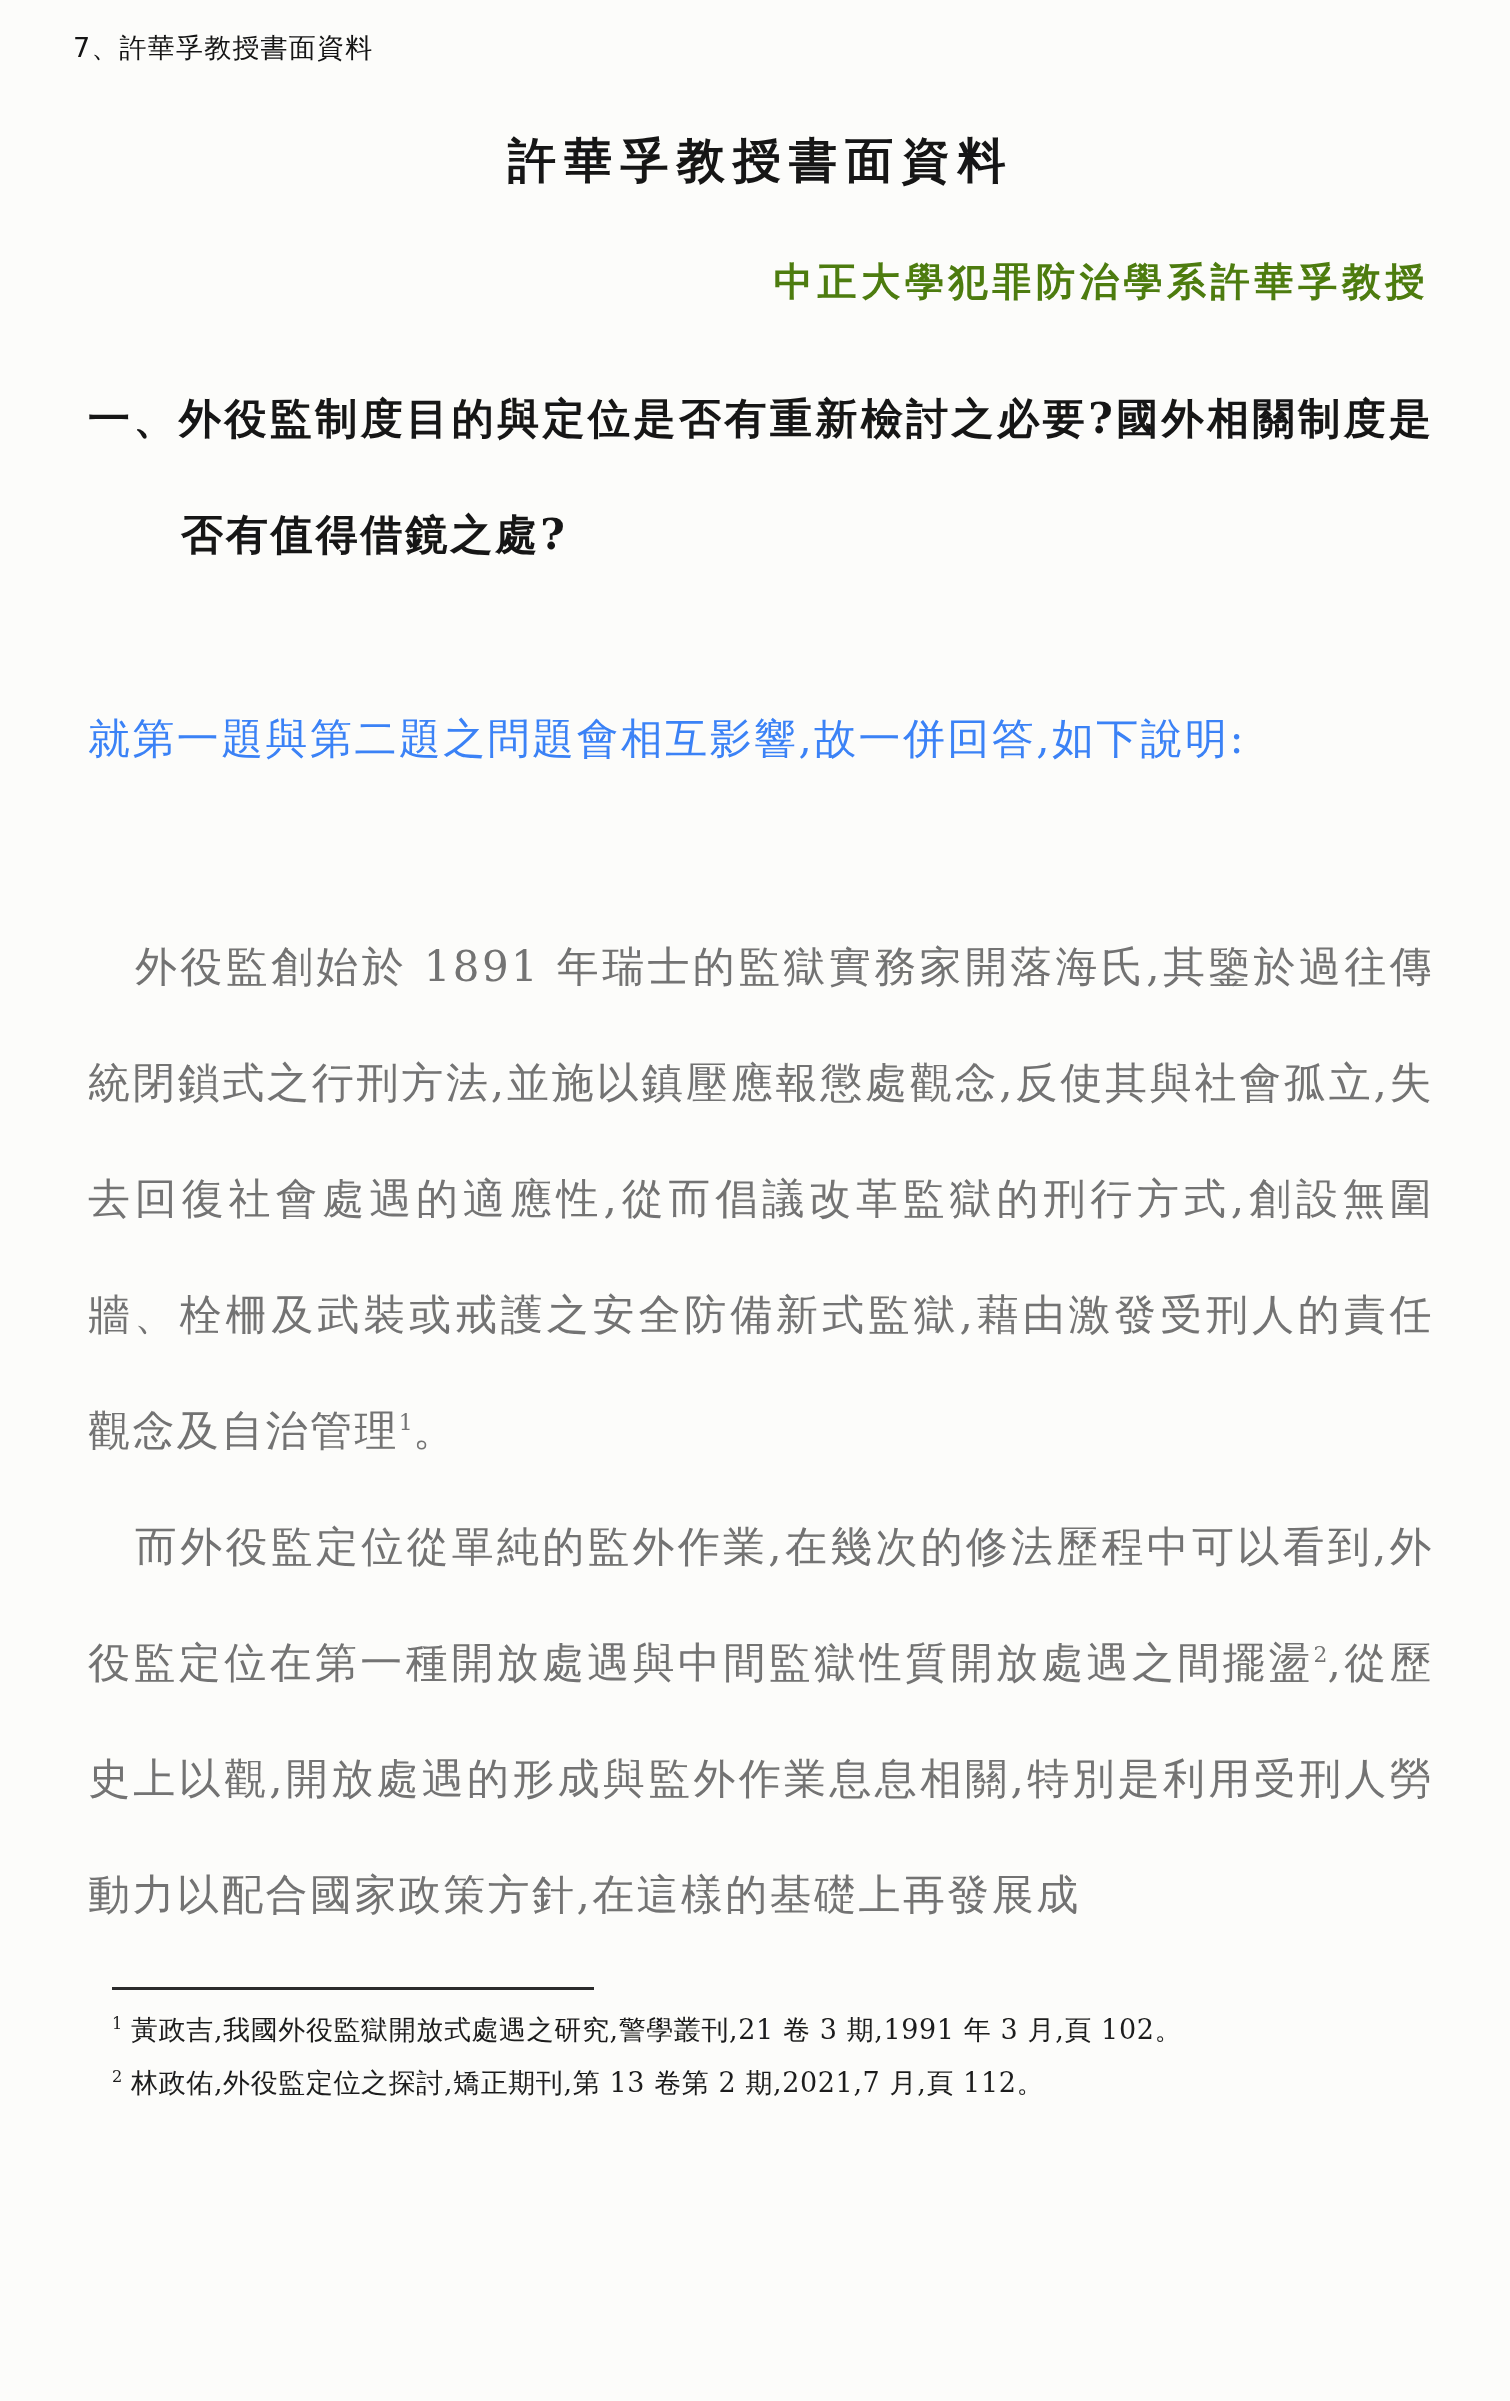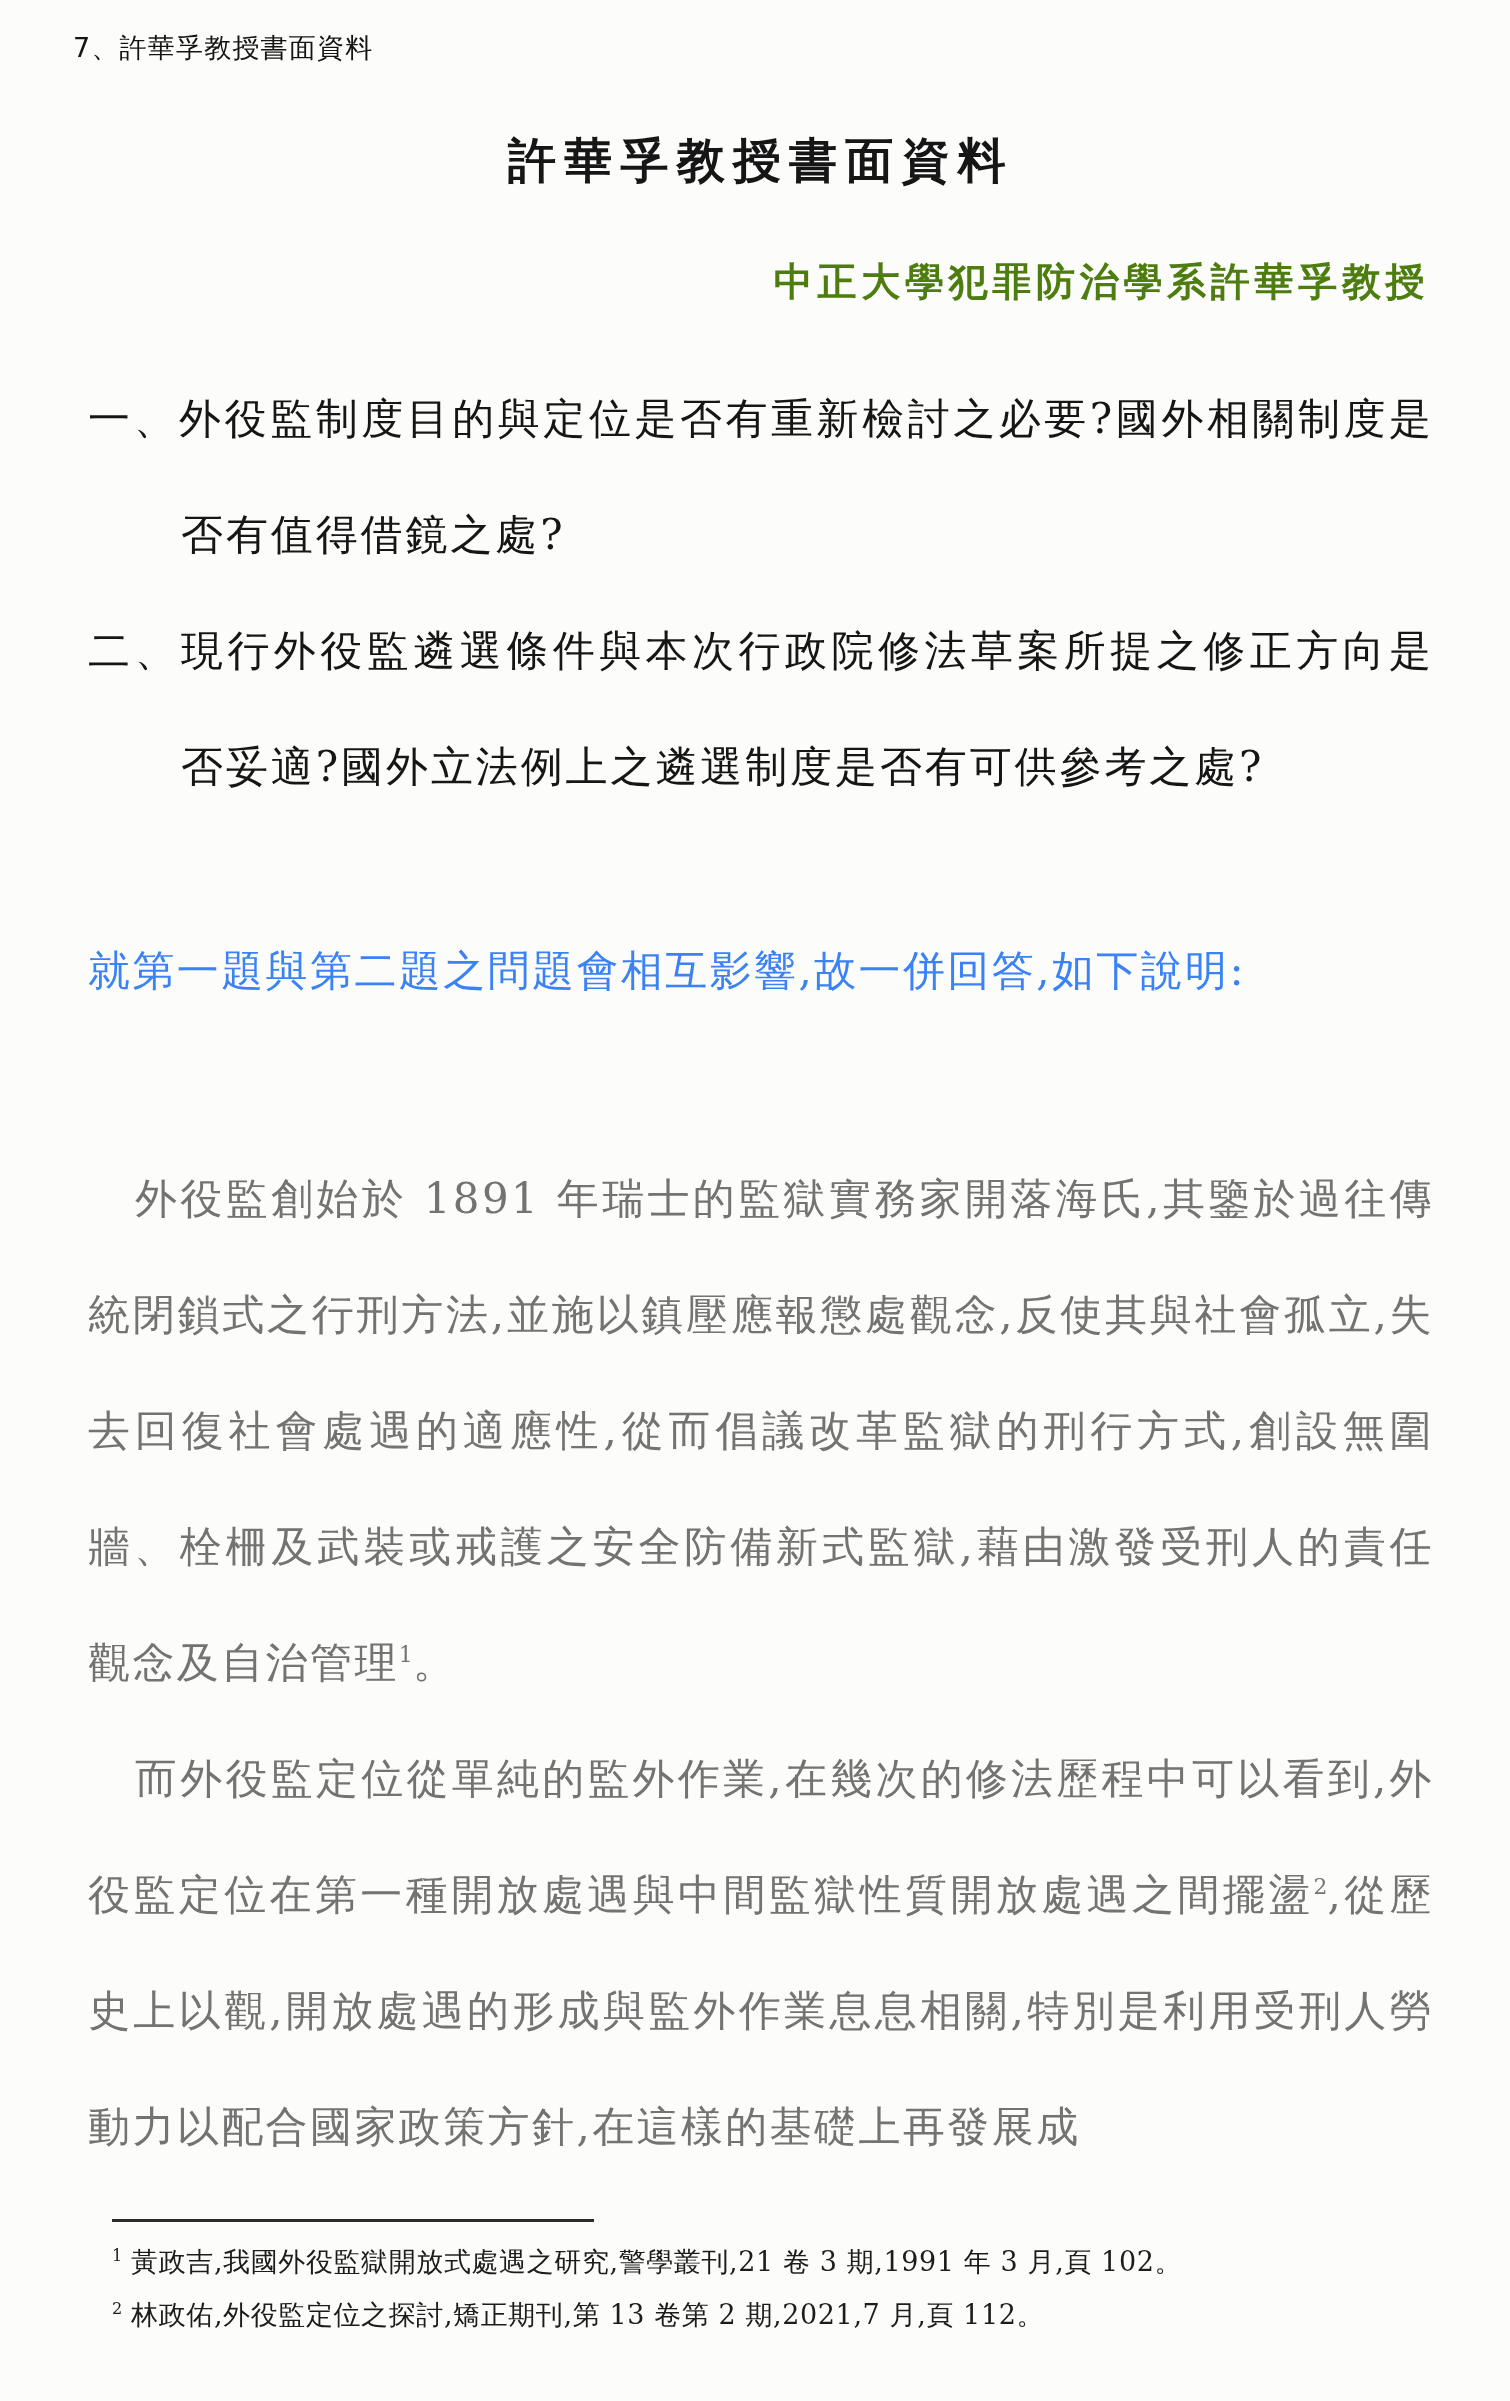--- a/index.html
+++ b/index.html
@@ -45,21 +45,21 @@
       font-weight: bold;
       letter-spacing: 4.7px;
       line-height: 1.2;
       color: #4d7c0f;
     }
     .agenda {
       margin-top: 56px;
     }
     .agenda-item {
       font-size: 42px;
-      font-weight: normal;
+      font-weight: bold;
       letter-spacing: 2.9px;
       line-height: 116px;
       text-align: justify;
       padding-left: 93px;
       text-indent: -93px;
       color: #161616;
     }
     .intro-line {
       margin: 88px 0 0 0;
       font-size: 42px;
@@ -116,21 +116,20 @@
   <div class="page-header">7、許華孚教授書面資料</div>
 
   <div class="content">
 
     <h1 class="doc-title">許華孚教授書面資料</h1>
 
     <div class="author-line">中正大學犯罪防治學系許華孚教授</div>
 
     <div class="agenda">
       <div class="agenda-item"><span class="agenda-marker">一、</span><span>外役監制度目的與定位是否有重新檢討之必要?國外相關制度是否有值得借鏡之處?</span></div>
-      <div class="agenda-item"><span class="agenda-marker">二、</span><span>現行外役監遴選條件與本次行政院修法草案所提之修正方向是否妥適?國外立法例上之遴選制度是否有可供參考之處?</span></div>
     </div>
 
     <p class="intro-line">就第一題與第二題之問題會相互影響,故一併回答,如下說明:</p>
 
     <p class="para first"><span>外役監創始於 1891 年瑞士的監獄實務家開落海氏,其鑒於過往傳統閉鎖式之行刑方法,並施以鎮壓應報懲處觀念,反使其與社會孤立,失去回復社會處遇的適應性,從而倡議改革監獄的刑行方式,創設無圍牆、栓柵及武裝或戒護之安全防備新式監獄,藉由激發受刑人的責任觀念及自治管理</span><sup class="fn-ref">1</sup><span>。</span></p>
 
     <p class="para"><span>而外役監定位從單純的監外作業,在幾次的修法歷程中可以看到,外役監定位在第一種開放處遇與中間監獄性質開放處遇之間擺盪</span><sup class="fn-ref">2</sup><span>,從歷史上以觀,開放處遇的形成與監外作業息息相關,特別是利用受刑人勞動力以配合國家政策方針,在這樣的基礎上再發展成</span></p>
 
     <div class="footnotes">
       <div class="fn-separator"></div>

